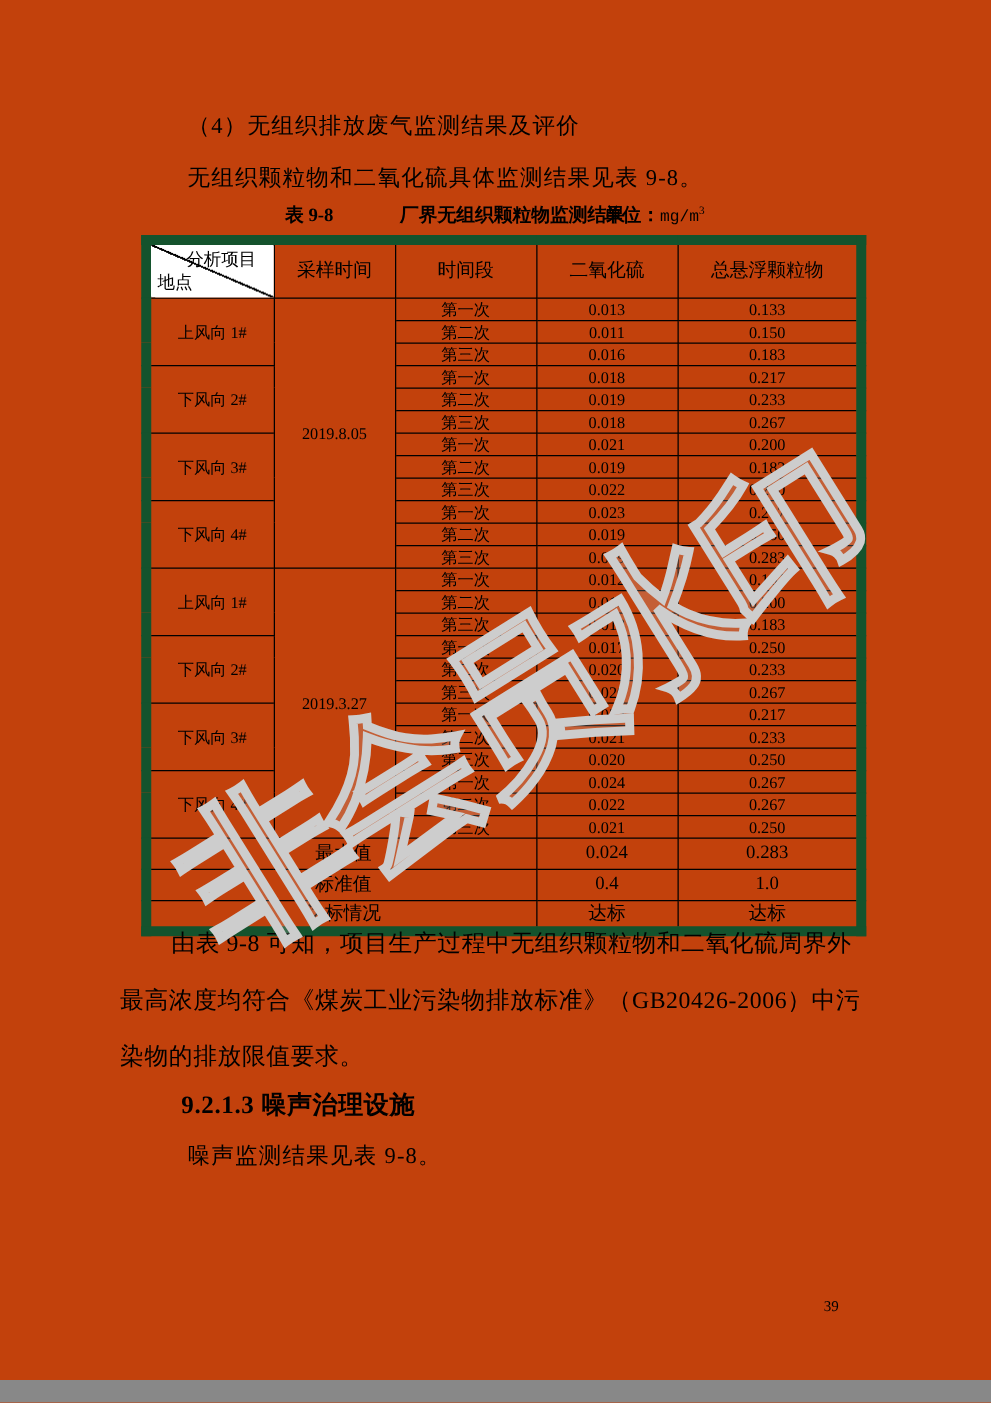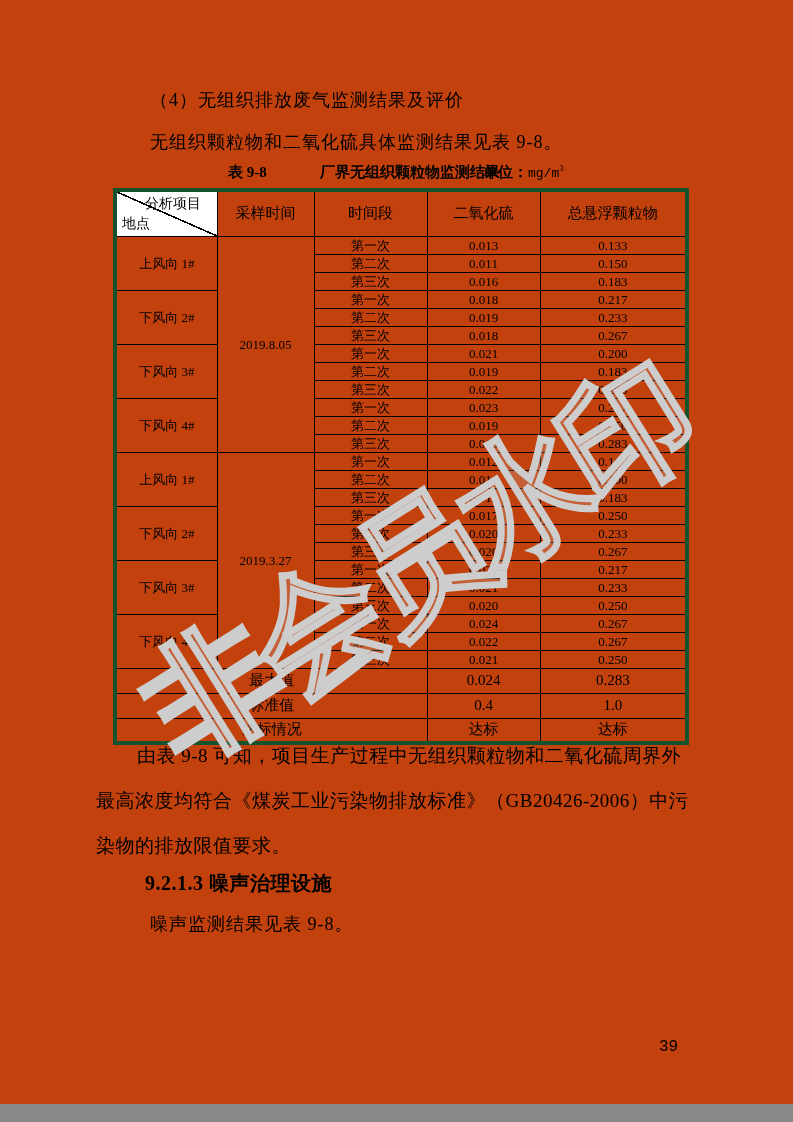--- a/index.html
+++ b/index.html
@@ -14,21 +14,21 @@
 
   .caption { position:absolute; left:113px; top:163px; width:572px; height:22px; font-size:15px; font-weight:bold; }
   .cap-label { position:absolute; left:115px; top:0; }
   .cap-title { position:absolute; left:207px; top:0; }
   .cap-unit  { position:absolute; left:370px; top:0; }
   .cap-unit .unit-val { font-weight:normal; font-size:13px; font-family:"Liberation Mono","DejaVu Sans Mono",monospace; }
   .cap-unit sup { font-weight:normal; font-size:9px; }
 
   table.mon {
     position:absolute; left:113px; top:188px; width:572px;
-    border-collapse:collapse; border:4px solid #14532d; table-layout:fixed;
+    border-collapse:collapse; border:8px solid #14532d; table-layout:fixed;
   }
   table.mon th, table.mon td {
     border:1px solid #000; text-align:center; vertical-align:middle;
     font-weight:normal; padding:0; overflow:hidden;
   }
   table.mon thead tr { height:46px; }
   table.mon thead th { font-size:15px; }
   tr.data-row { height:18px; }
   tr.data-row td { font-size:13px; line-height:1; }
   tr.summary-row { height:25px; }
@@ -45,21 +45,21 @@
   .diag-top    { position:absolute; top:3px;  left:28px; font-size:14px; }
   .diag-bottom { position:absolute; bottom:3px; left:5px; font-size:14px; }
 
   .para { position:absolute; left:96px; top:733px; width:615px; font-size:19px; letter-spacing:0.5px; }
   .para .pline { line-height:45px; white-space:nowrap; }
   .para .indent1 { padding-left:41px; }
 
   .noise-heading { position:absolute; left:145px; top:870px; font-size:20px; font-weight:bold; letter-spacing:0.5px; }
   .noise-text    { position:absolute; left:150px; top:912px; font-size:18px; letter-spacing:1px; }
 
-  .pagenum { position:absolute; left:659px; top:1038px; font-size:16px; font-family:Liberation Mono, monospace; }
+  .pagenum { position:absolute; left:659px; top:1038px; font-size:12px; font-family:Liberation Serif, serif; }
 
   .watermark {
     position:absolute; left:55px; top:478px; width:710px; height:150px;
     text-align:center; white-space:nowrap; pointer-events:none;
     transform:rotate(-32deg);
     font-size:132px; font-weight:bold; letter-spacing:-10px;
     color:rgba(205,205,205,0.22);
     -webkit-text-stroke:3px #cdcdcd;
     z-index:5;
   }

